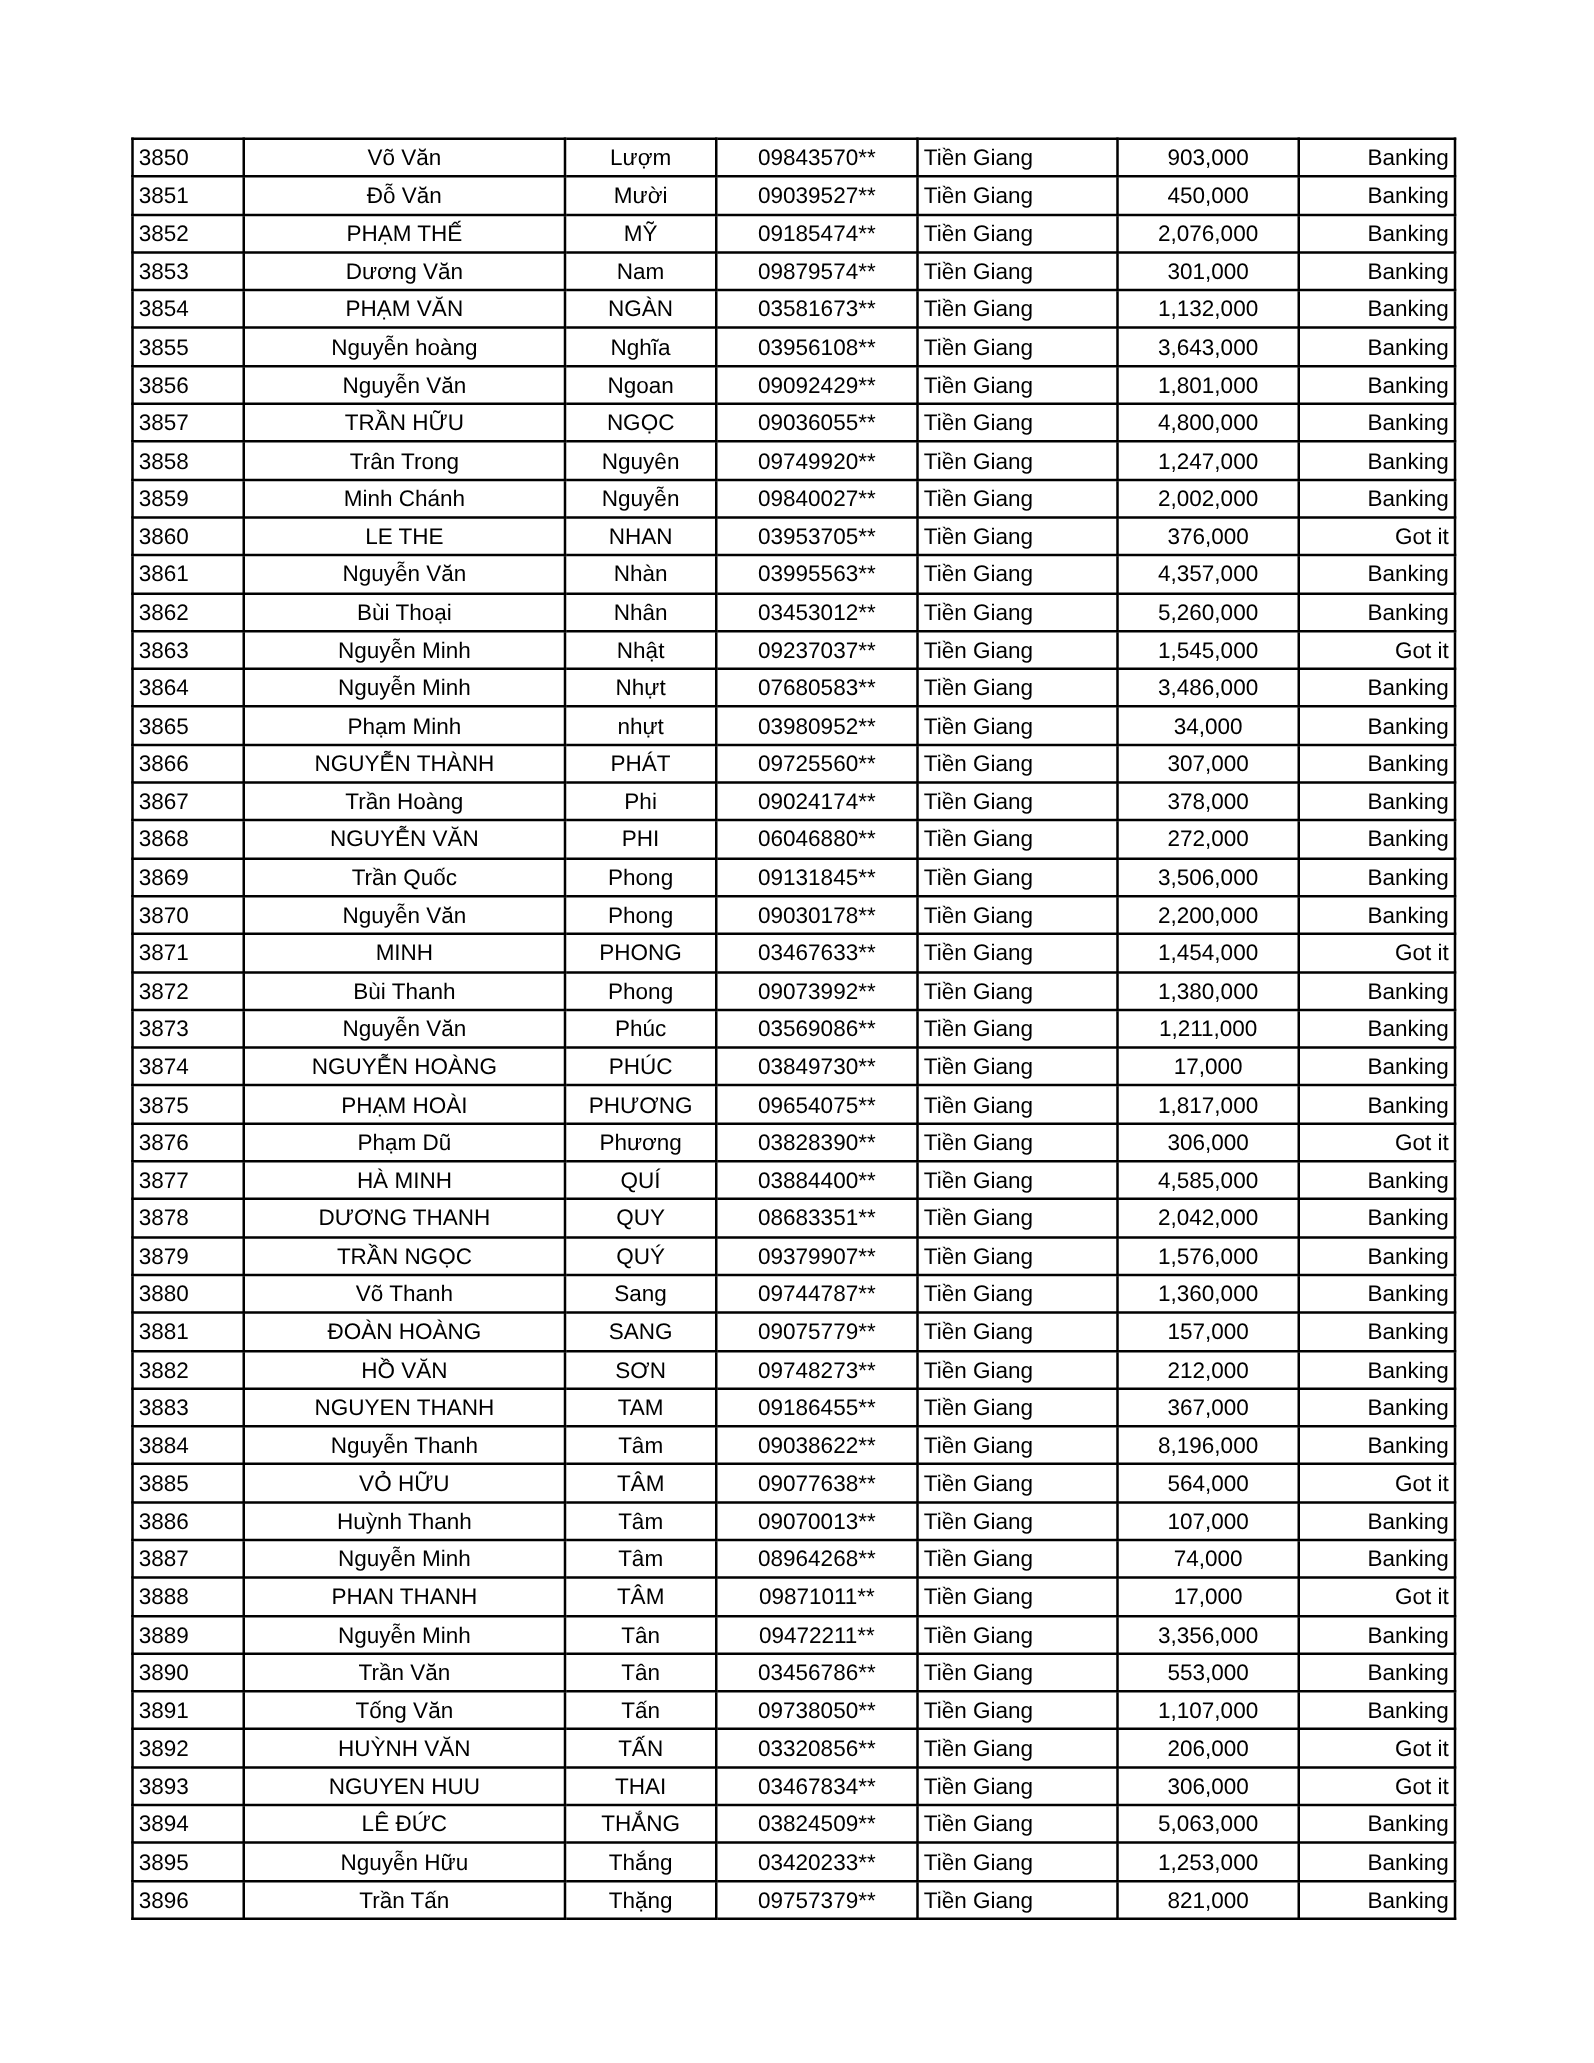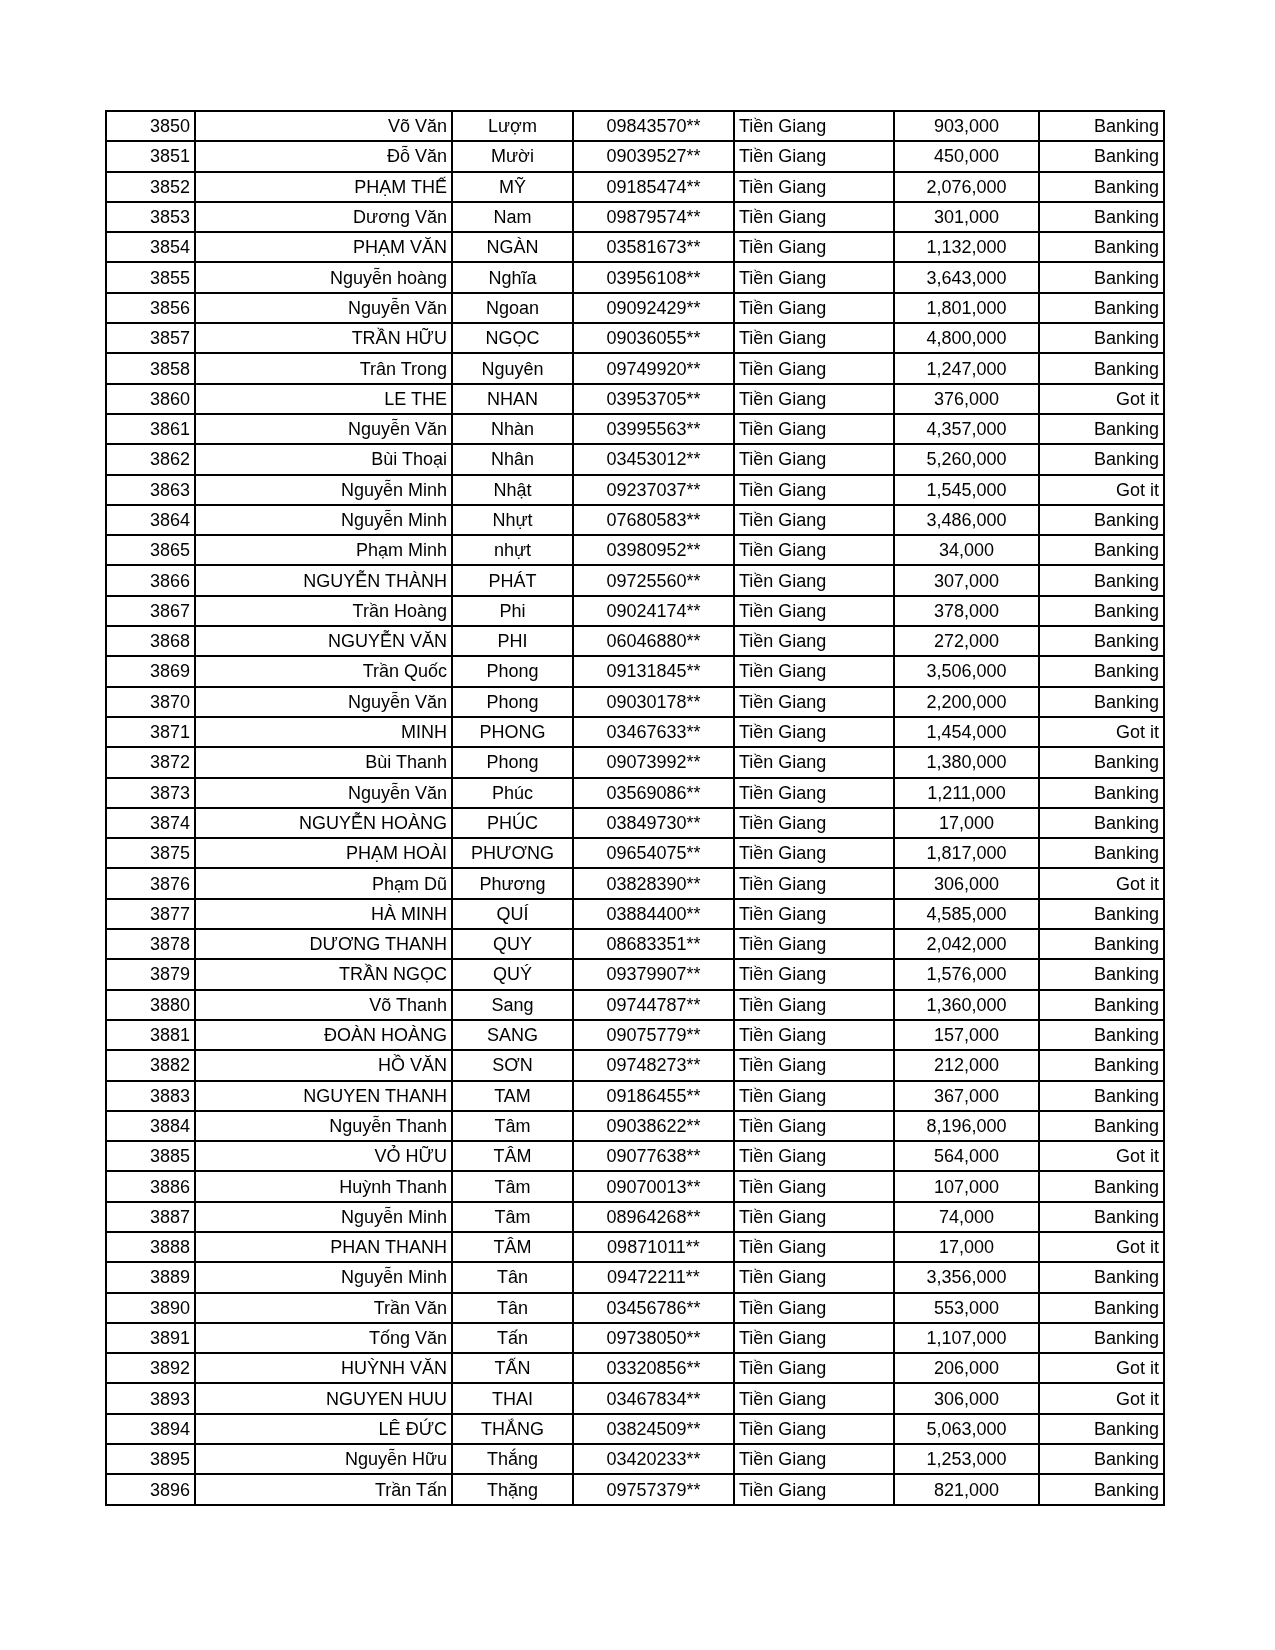--- a/index.html
+++ b/index.html
@@ -26,22 +26,22 @@
   table.data-table td {
     border: 2px solid #000000;
     height: 28.3px;
     font-size: 18px;
     line-height: 1;
     padding: 0 4px;
     white-space: nowrap;
     overflow: hidden;
     vertical-align: middle;
   }
-  td.c-id     { text-align: right;  padding-right: 3px; }
-  td.c-first  { text-align: right; border-radius: 12px; }
+  td.c-id     {  padding-right: 3px; }
+  td.c-first  { text-align: center; border-radius: 12px; }
   td.c-last   { text-align: center; }
   td.c-phone  { text-align: center; margin-left: 28px; }
   td.c-prov   { text-align: left; }
   td.c-amt    { text-align: center;  padding-right: 9px; }
   td.c-status { text-align: right;   padding-left: 8px; }
 </style>
 </head>
 <body>
 
 <div>
@@ -131,20 +131,29 @@
         <tr>
     <td class="c-id">3858</td>
     <td class="c-first">Trân Trong</td>
     <td class="c-last">Nguyên</td>
     <td class="c-phone">09749920**</td>
     <td class="c-prov">Tiền Giang</td>
     <td class="c-amt">1,247,000</td>
     <td class="c-status">Banking</td>
   </tr>
         <tr>
+    <td class="c-id">3859</td>
+    <td class="c-first">Minh Chánh</td>
+    <td class="c-last">Nguyễn</td>
+    <td class="c-phone">09840027**</td>
+    <td class="c-prov">Tiền Giang</td>
+    <td class="c-amt">2,002,000</td>
+    <td class="c-status">Banking</td>
+  </tr>
+        <tr>
     <td class="c-id">3860</td>
     <td class="c-first">LE THE</td>
     <td class="c-last">NHAN</td>
     <td class="c-phone">03953705**</td>
     <td class="c-prov">Tiền Giang</td>
     <td class="c-amt">376,000</td>
     <td class="c-status">Got it</td>
   </tr>
         <tr>
     <td class="c-id">3861</td>

